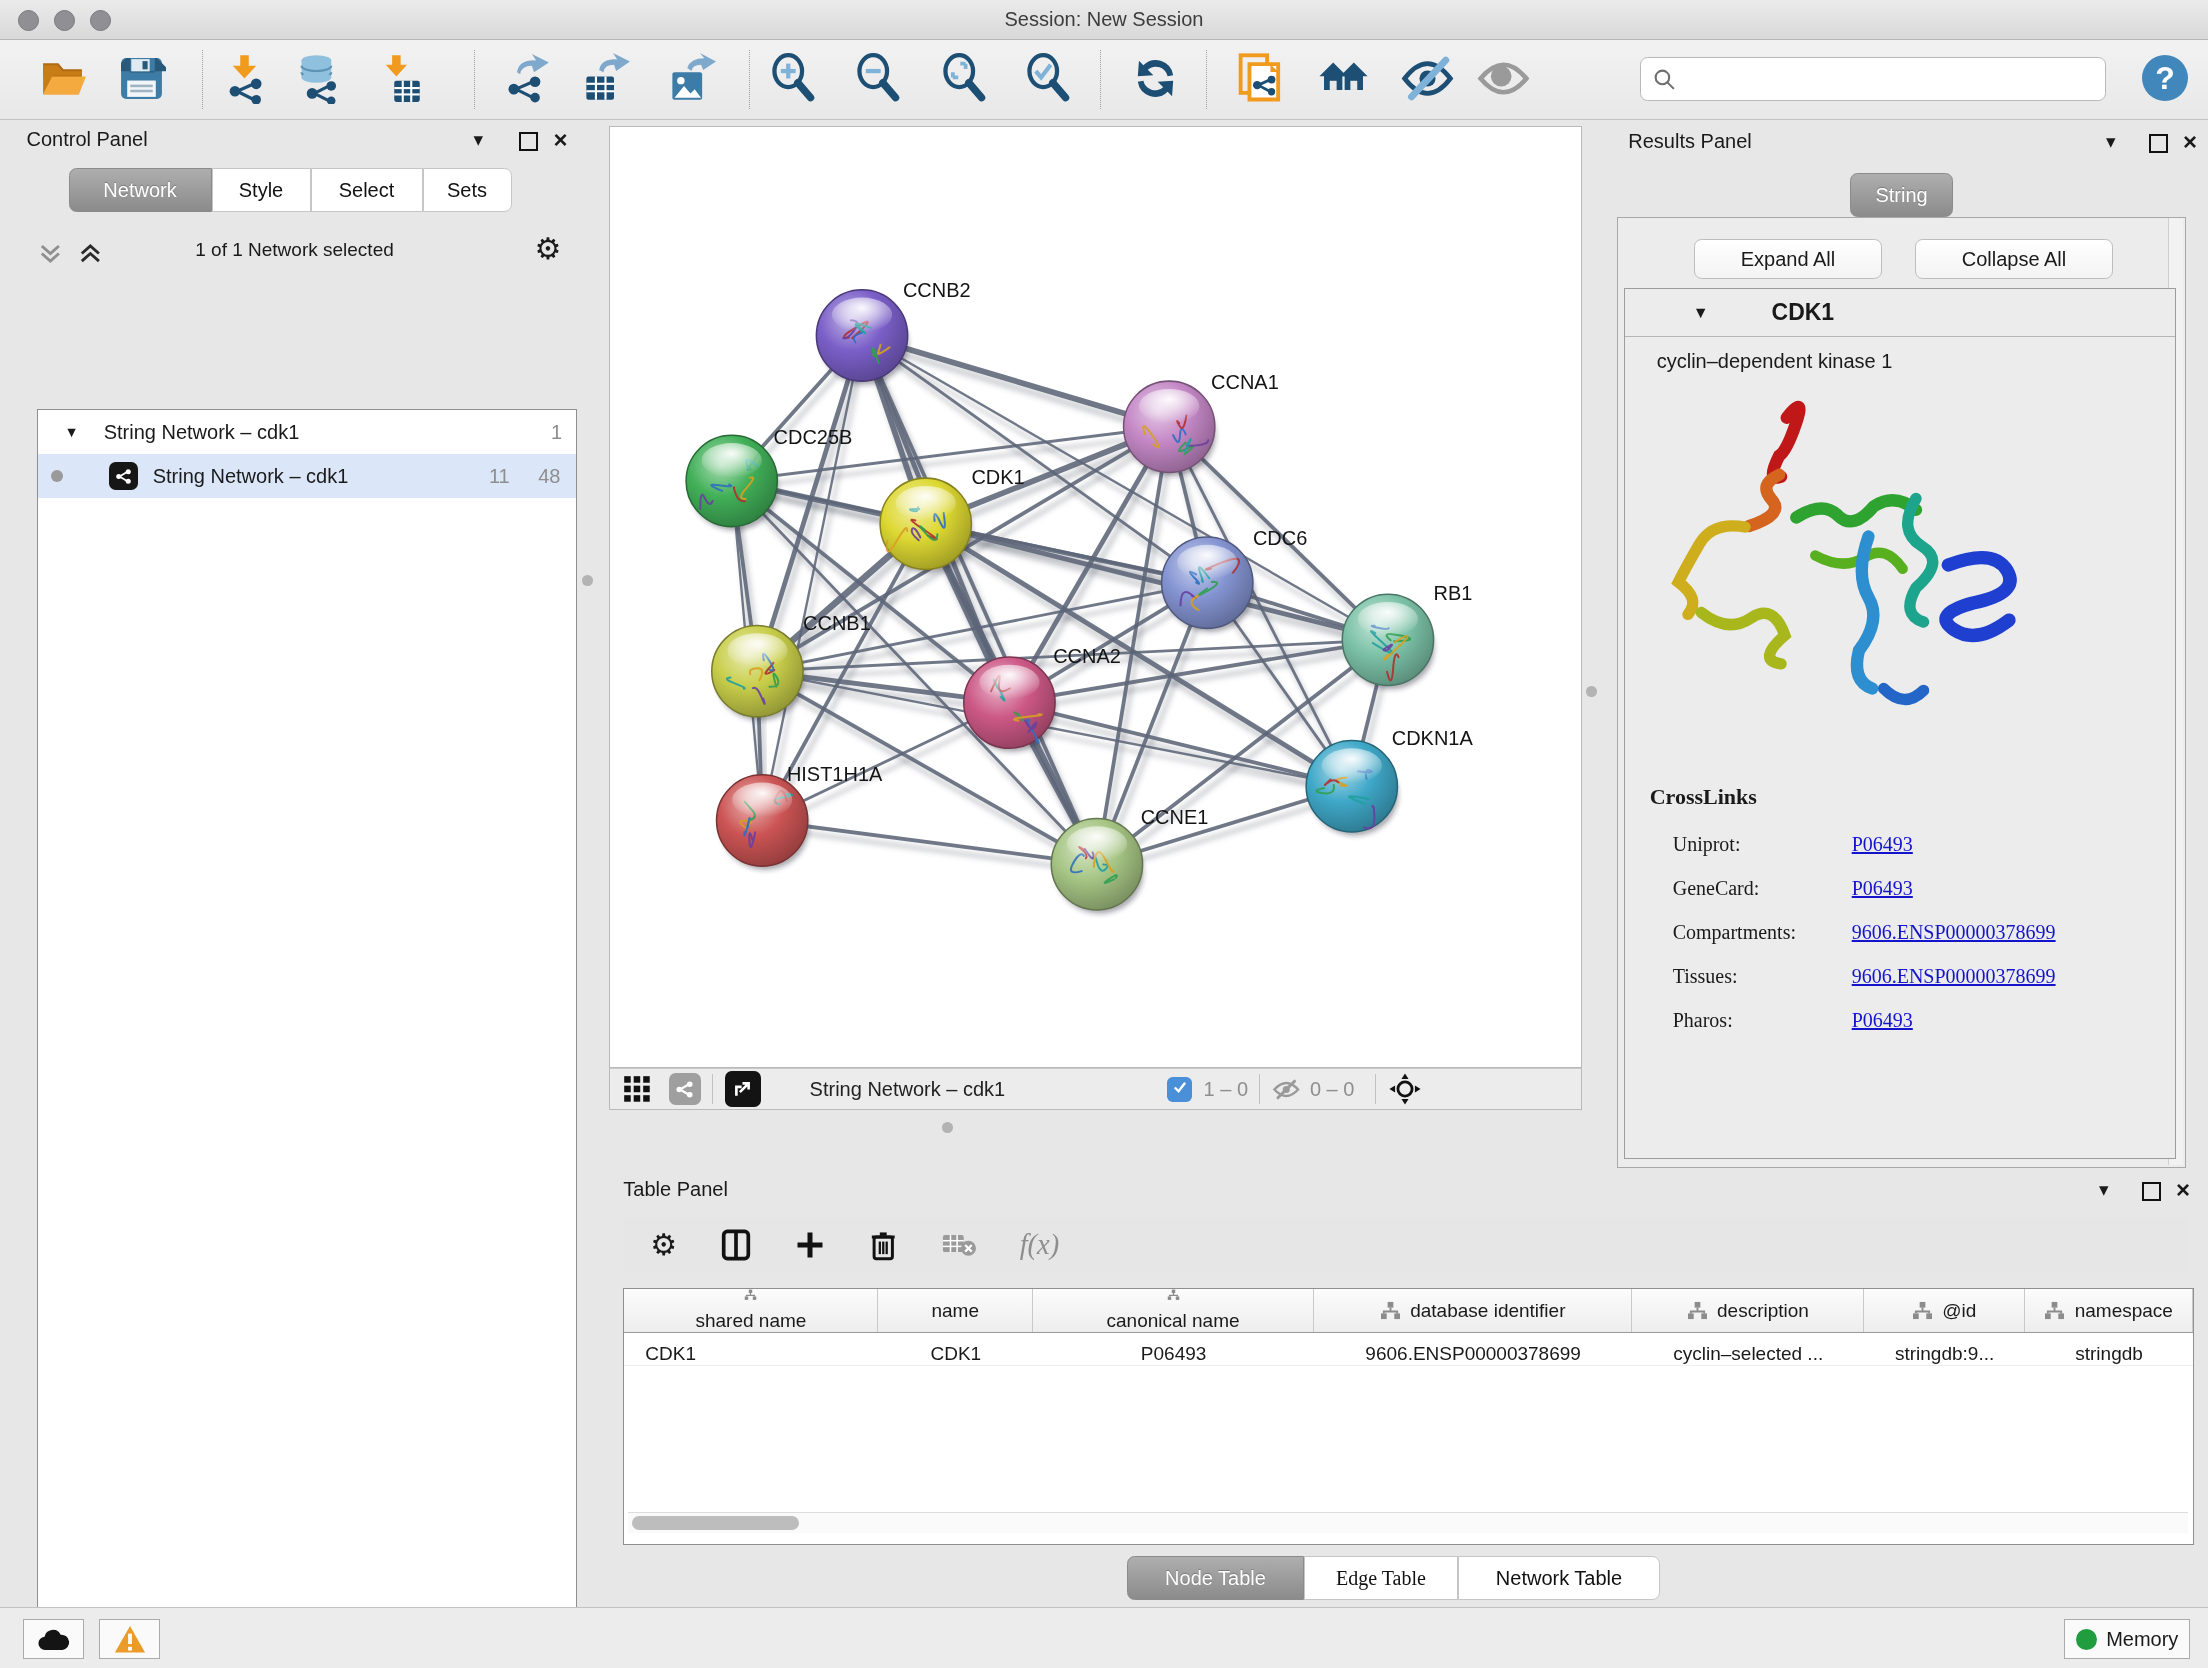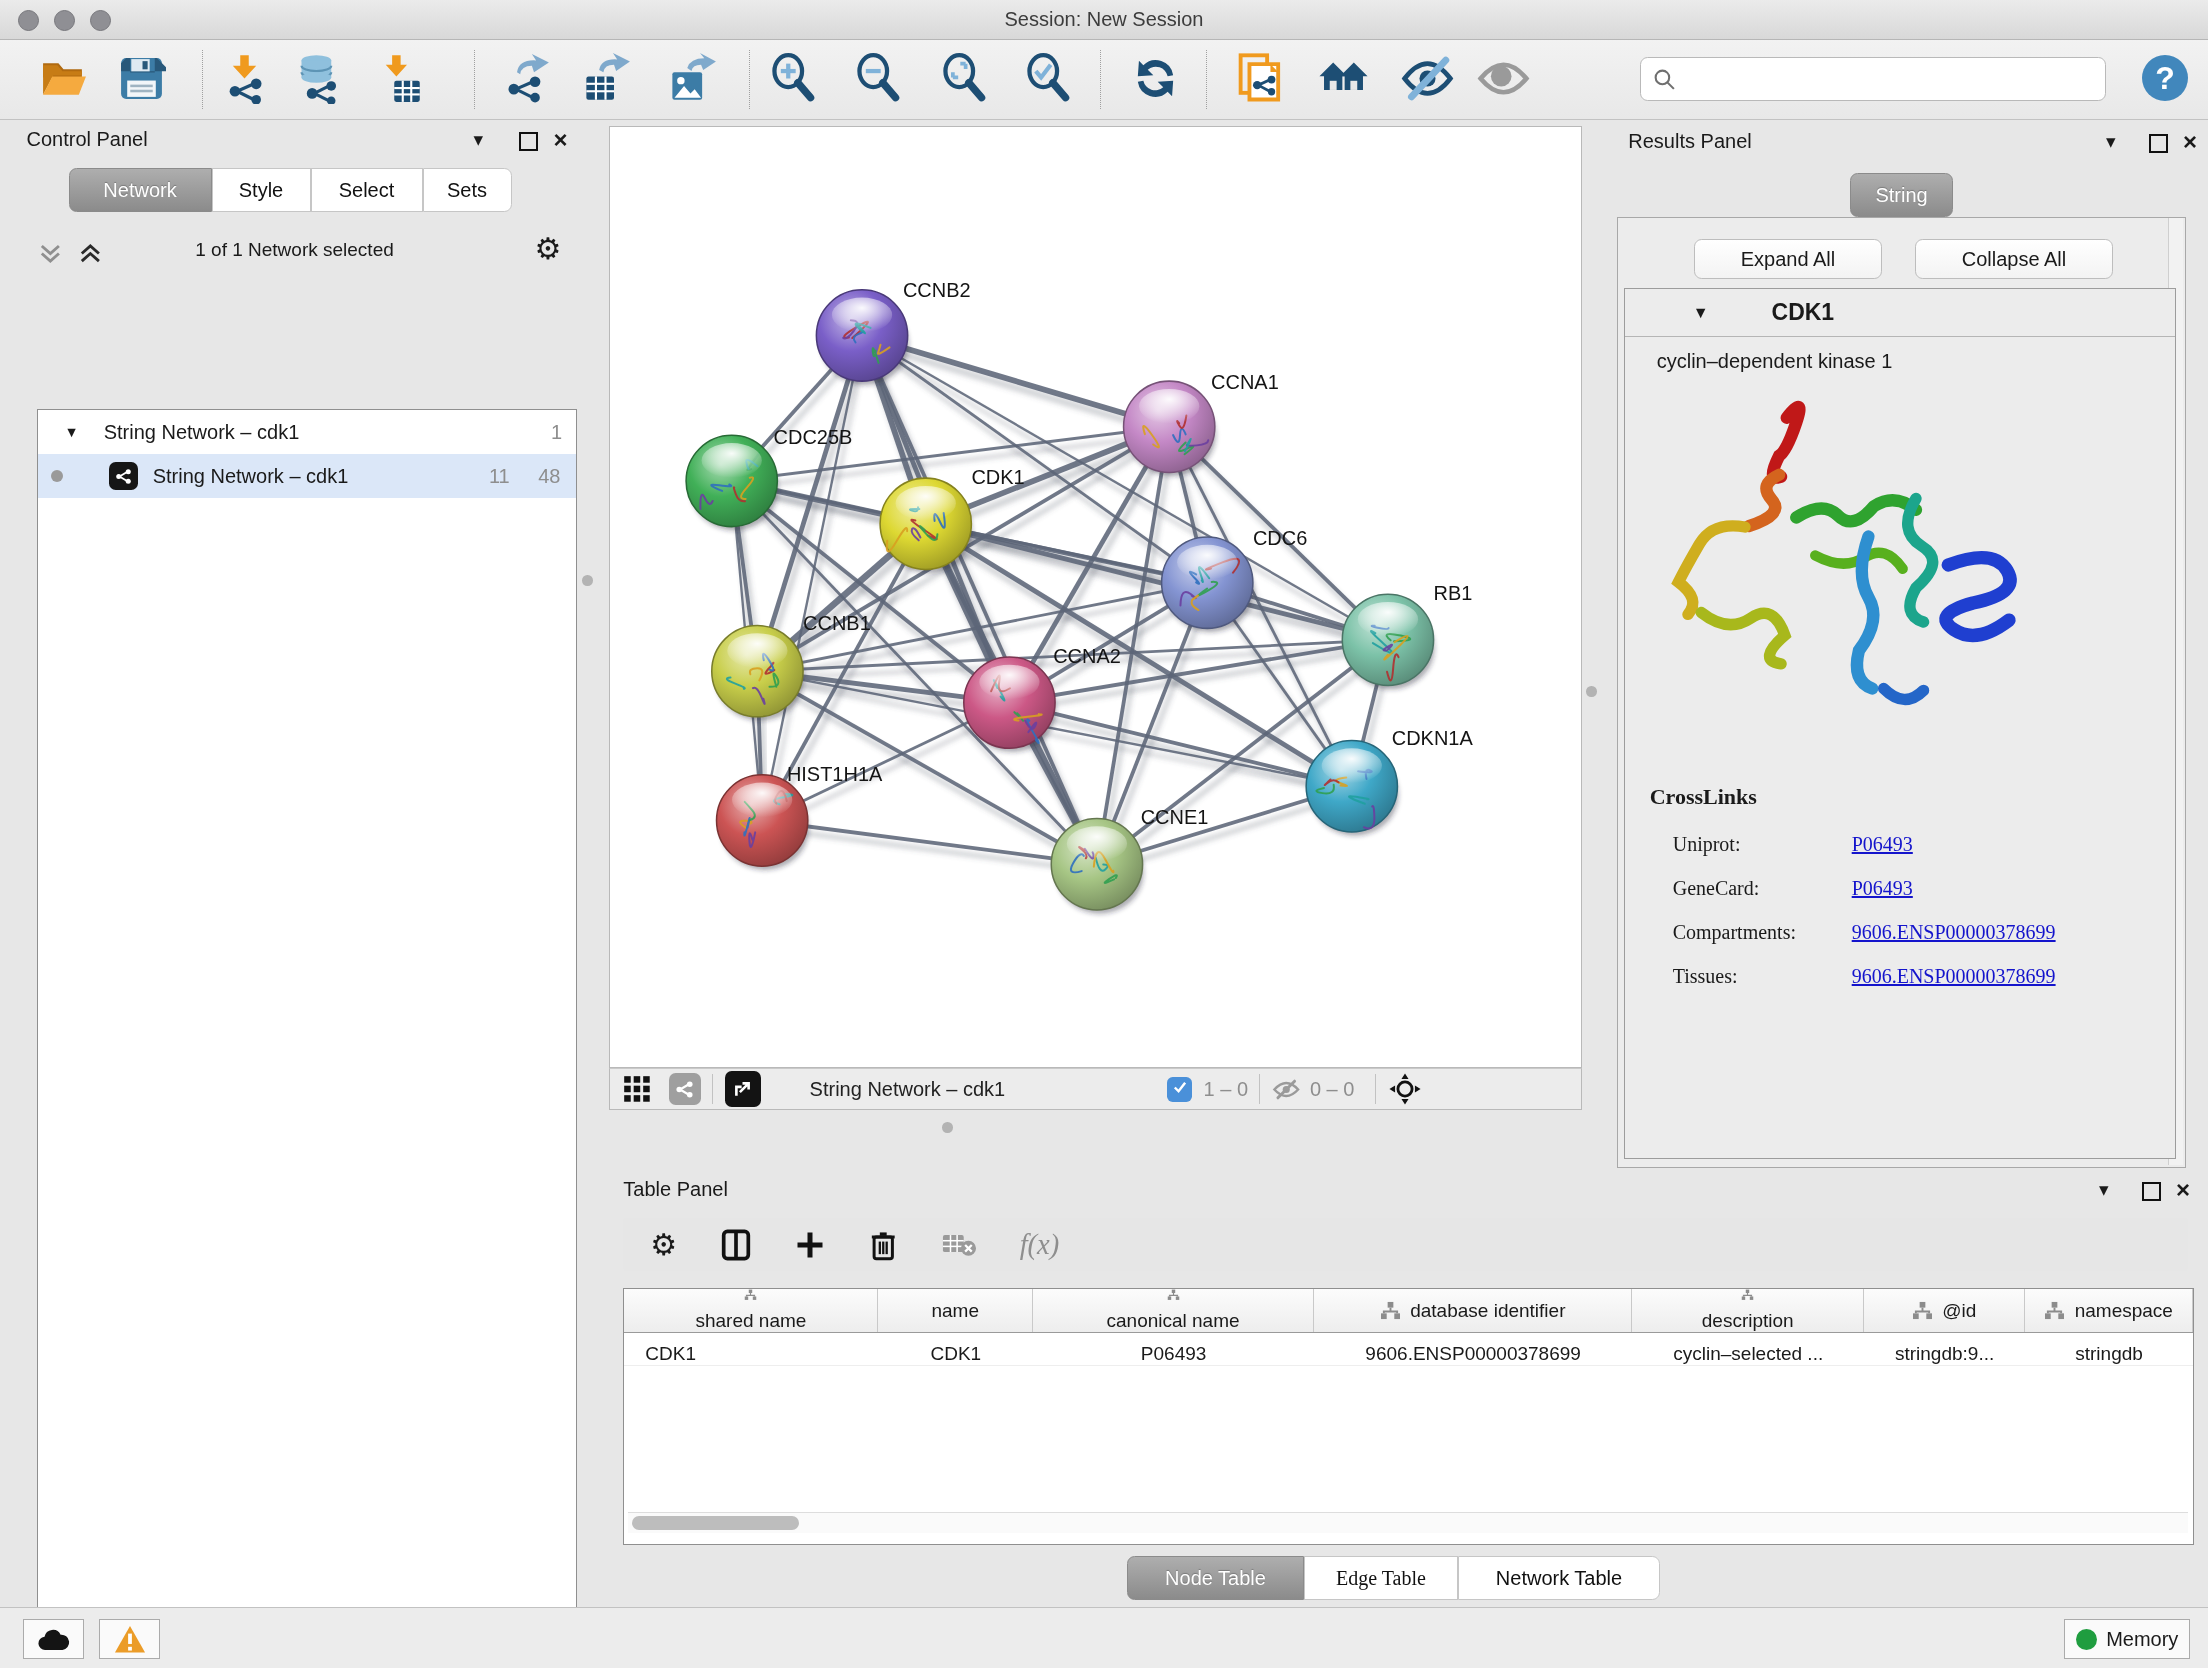--- a/index.html
+++ b/index.html
@@ -673,20 +673,21 @@
           <path d="M320 200q48-18 62 6t-36 34q-44 12-20 28t58-10" stroke="#1f3fd0" stroke-width="14"></path>
           <path d="M252 330q22 22 42 2" stroke="#2466c8" stroke-width="12"></path>
         </g>
       </svg>
       <div class="abs serif" style="left:25px;top:495px;font-size:22px;font-weight:bold;">CrossLinks</div>
       <div class="abs serif" style="left:48px;top:533px;font-size:20px;line-height:44px;">
         <div><span style="display:inline-block;width:179px;">Uniprot:</span><a class="link" href="#">P06493</a></div>
         <div><span style="display:inline-block;width:179px;">GeneCard:</span><a class="link" href="#">P06493</a></div>
         <div><span style="display:inline-block;width:179px;">Compartments:</span><a class="link" href="#">9606.ENSP00000378699</a></div>
         <div><span style="display:inline-block;width:179px;">Tissues:</span><a class="link" href="#">9606.ENSP00000378699</a></div>
+        <div><span style="display:inline-block;width:179px;">Pharos:</span><a class="link" href="#">P06493</a></div>
       </div>
     </div>
   </div>
 
   <div class="abs" style="left:609px;top:1172px;width:1593px;height:428px;">
     <span class="abs phead" style="left:14.3px;top:5.7px;">Table Panel</span>
     <span class="abs" style="left:1490px;top:5.7px;font-size:19px;">▾</span>
     <span class="abs sqbox" style="left:1533px;top:9.5px;"></span>
     <span class="abs" style="left:1567px;top:3.8px;font-size:24px;font-weight:bold;">×</span>
 
@@ -754,21 +755,21 @@
             <svg width="21" height="19" viewBox="0 0 22 20">
               <g fill="#8c8c8c">
                 <rect x="8" y="1" width="6" height="6"></rect>
                 <rect x="1" y="13" width="6" height="6"></rect>
                 <rect x="15" y="13" width="6" height="6"></rect>
               </g>
               <path d="M11 7v4M4 13v-2h14v2" fill="none" stroke="#8c8c8c" stroke-width="2"></path>
             </svg>
             <span>database identifier</span>
           </div>
-          <div class="thcell" style="width: 233px; flex-direction: column;">
+          <div class="thcell" style="width: 233px;">
             <svg width="21" height="19" viewBox="0 0 22 20">
               <g fill="#8c8c8c">
                 <rect x="8" y="1" width="6" height="6"></rect>
                 <rect x="1" y="13" width="6" height="6"></rect>
                 <rect x="15" y="13" width="6" height="6"></rect>
               </g>
               <path d="M11 7v4M4 13v-2h14v2" fill="none" stroke="#8c8c8c" stroke-width="2"></path>
             </svg>
             <span>description</span>
           </div>

